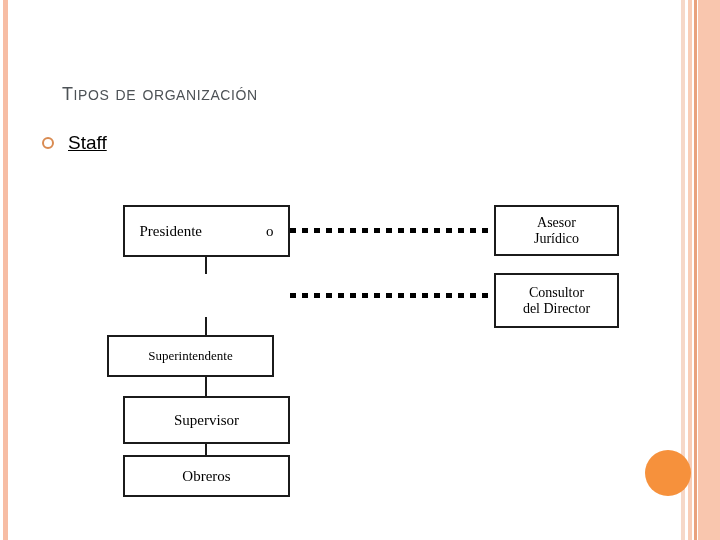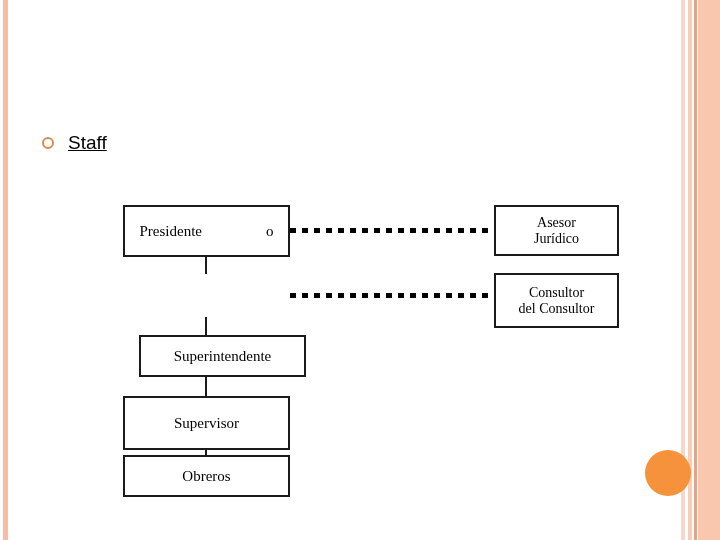--- a/index.html
+++ b/index.html
@@ -106,22 +106,22 @@
     font-family: "Liberation Serif", serif;
     color: #000000;
     text-align: center;
     line-height: 1.12;
   }
   .node .l1, .node .l2 { display: block; white-space: pre; }
 
   
   #node-presidente   { left: 123px; top: 205px;  width: 167px; height: 52px; font-size: 15px; }
   #node-directorfab  { left: 123px; top: 273px;  width: 167px; height: 45px; font-size: 11px; }
-  #node-superint     { left: 139px; top: 335px;  width: 167px; height: 42px; font-size: 15px; }
-  #node-supervisor   { left: 123px; top: 396px;  width: 167px; height: 54px; font-size: 15px; }
+  #node-superint     { left: 107px; top: 335px;  width: 167px; height: 42px; font-size: 13px; }
+  #node-supervisor   { left: 123px; top: 396px;  width: 167px; height: 48px; font-size: 15px; }
   #node-obreros      { left: 123px; top: 455px;  width: 167px; height: 42px; font-size: 15px; }
 
   
   #node-asesor       { left: 494px; top: 205px;  width: 125px; height: 51px; font-size: 14px; }
   #node-consultor    { left: 494px; top: 273px;  width: 125px; height: 55px; font-size: 14px; }
 
   
   #node-presidente .l1 {
     display: flex;
     width: 134px;
@@ -159,20 +159,21 @@
 <div id="slide">
 
   <div class="stripe stripe-left"></div>
   <div class="stripe stripe-r1"></div>
   <div class="stripe stripe-r2"></div>
   <div class="stripe stripe-r3"></div>
   <div class="stripe stripe-r4"></div>
 
   <div class="accent-circle"></div>
 
+  <div id="title">Tipos de organización</div>
 
   <div id="bullet-row">
     <span class="bullet-marker"></span>
     <span class="bullet-text">Staff</span>
   </div>
 
   <div id="orgchart">
 
     <div class="vline v1"></div>
     <div class="vline v2"></div>
@@ -202,17 +203,17 @@
       <span class="l1">Asesor</span>
       <span class="l2">Jurídico</span>
     </div>
 
     <div class="node" id="node-obreros">
       <span class="l1">Obreros</span>
     </div>
 
     <div class="node" id="node-consultor">
       <span class="l1">Consultor</span>
-      <span class="l2">del Consultor</span>
+      <span class="l2">del Director</span>
     </div>
 
   </div>
 </div>
 
 </body></html>

